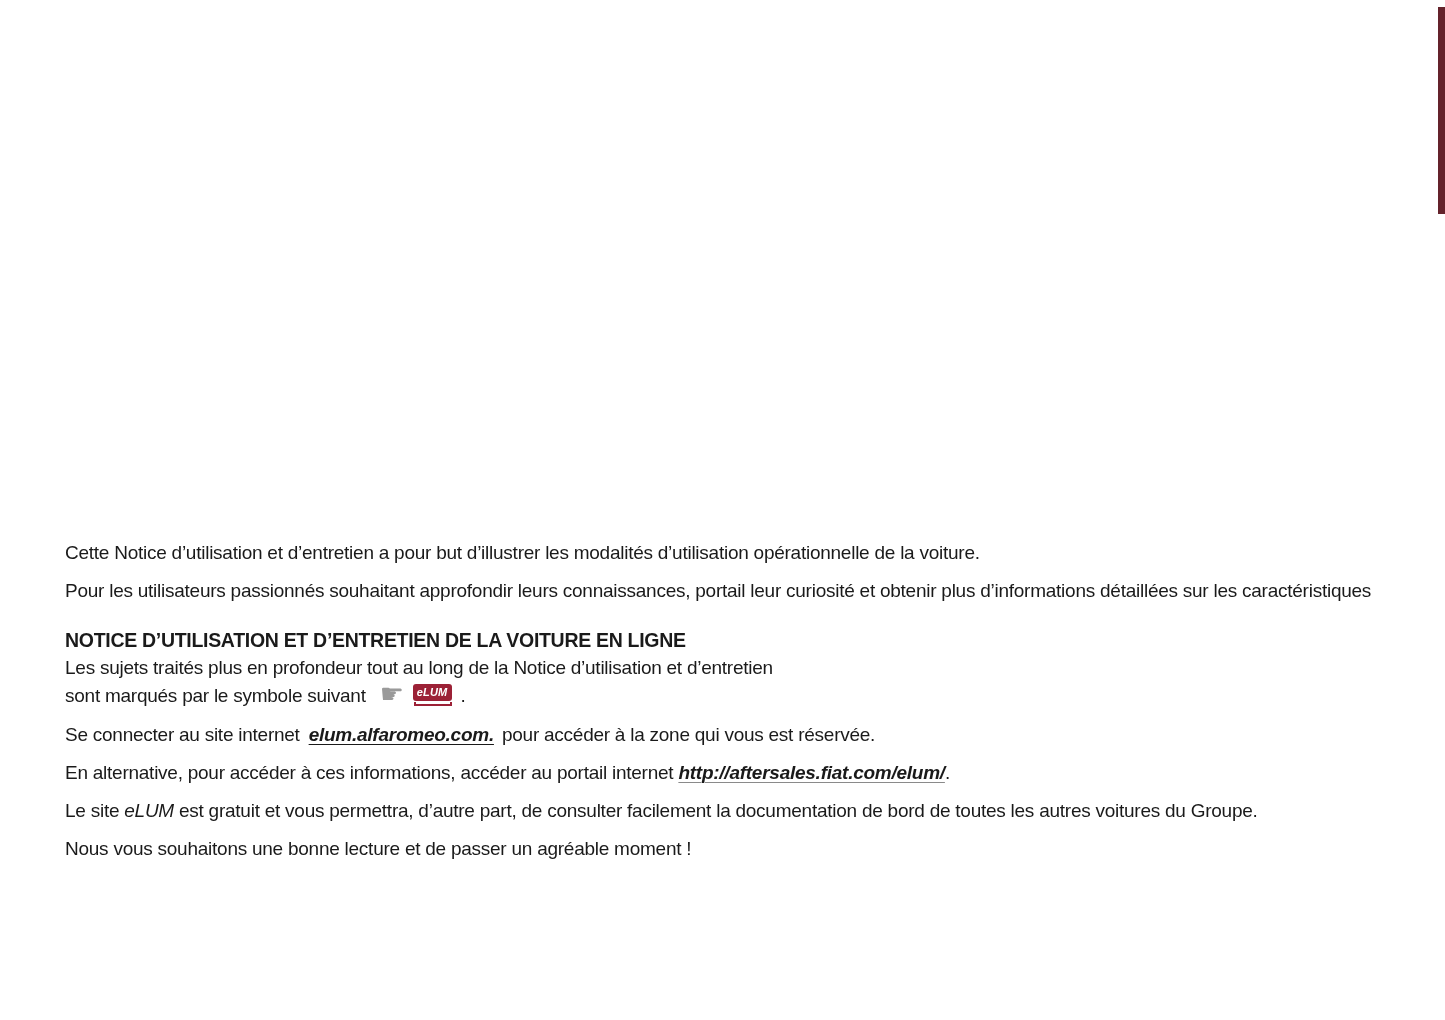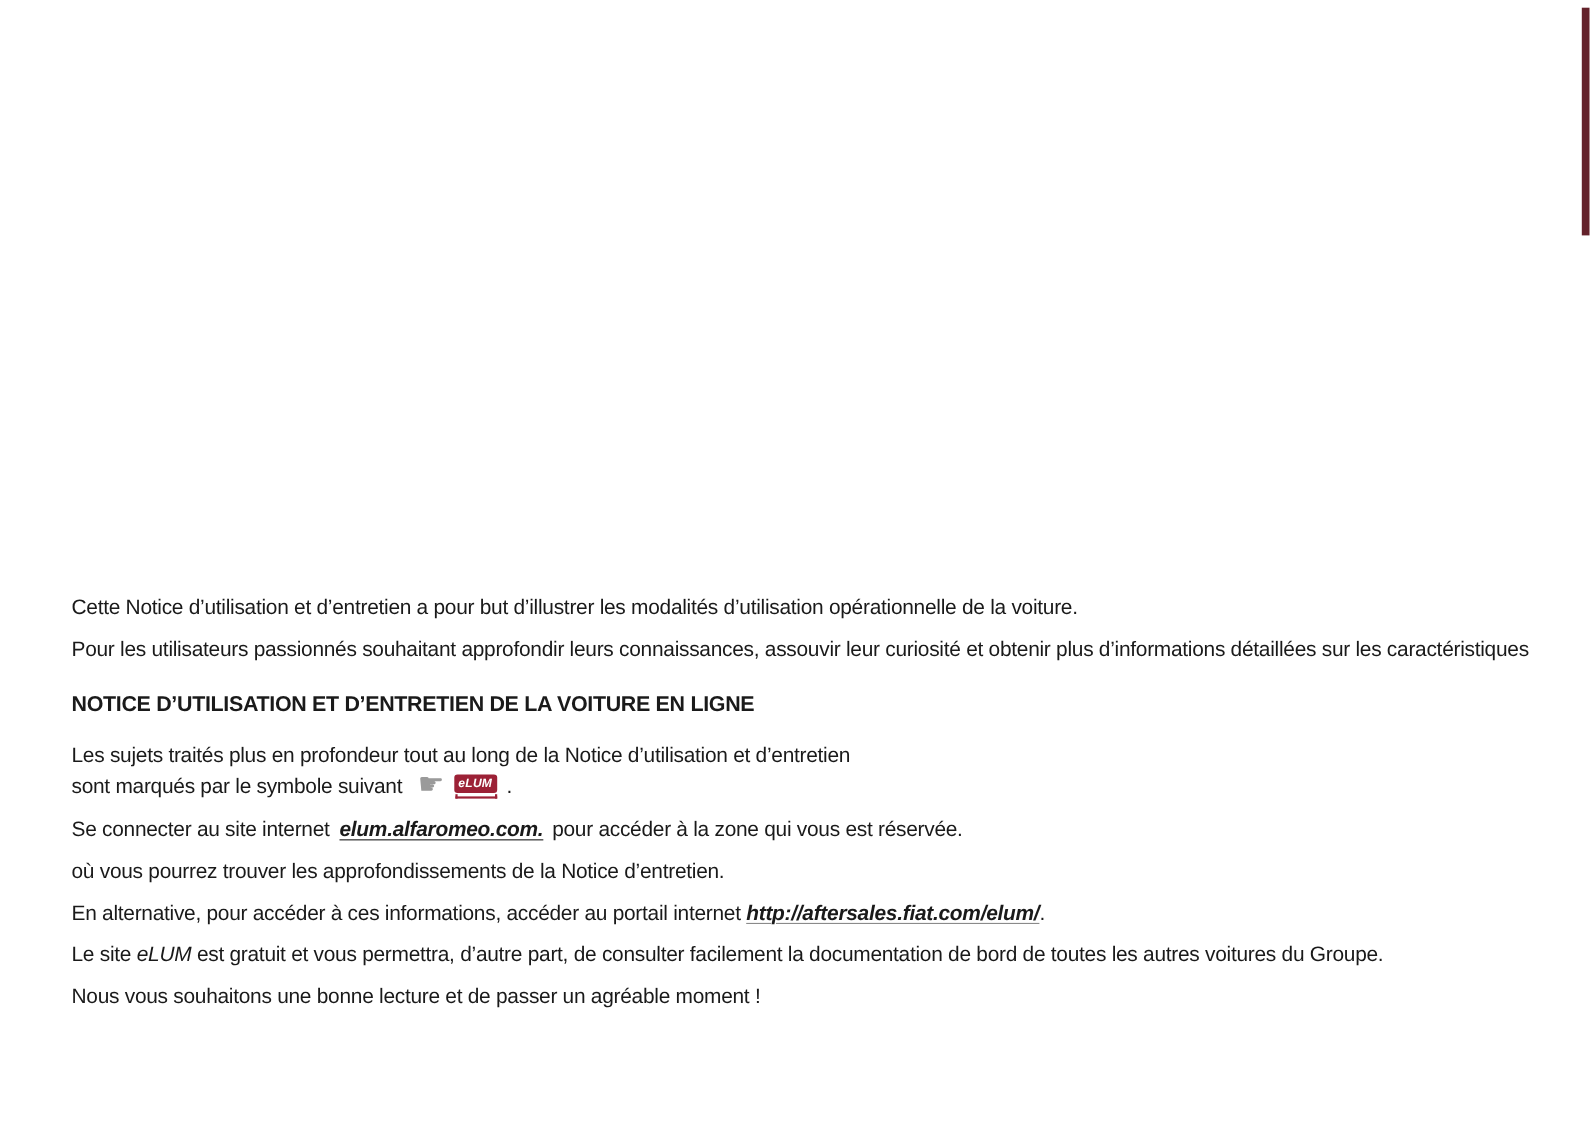--- a/index.html
+++ b/index.html
@@ -35,21 +35,21 @@
     font-size: 19px;
     line-height: 23px;
     letter-spacing: -0.25px;
   }
   .line { display: block; white-space: nowrap; }
 
   h2.section-heading {
     font-size: 19.5px;
     line-height: 24px;
     font-weight: 700;
-    margin: 26px 0 24px 0;
+    margin: 26px 0 4px 0;
     letter-spacing: -0.3px;
     white-space: nowrap;
   }
 
   .icon-line {
     display: flex;
     align-items: center;
     height: 26px;
     margin-top: 3px;
     text-align: right;
@@ -112,21 +112,21 @@
 
   <div class="edge-tab"></div>
 
   <main class="content">
 
     <p>
       <span class="line">Cette Notice d’utilisation et d’entretien a pour but d’illustrer les modalités d’utilisation opérationnelle de la voiture.</span>
     </p>
 
     <p>
-      <span class="line">Pour les utilisateurs passionnés souhaitant approfondir leurs connaissances, assouvir leur curiosité et obtenir plus d’informations détaillées sur les caractéristiques</span>
+      <span class="line">Pour les utilisateurs passionnés souhaitant approfondir leurs connaissances, portail leur curiosité et obtenir plus d’informations détaillées sur les caractéristiques</span>
     </p>
 
     <h2 class="section-heading">NOTICE D’UTILISATION ET D’ENTRETIEN DE LA VOITURE EN LIGNE</h2>
 
     <p>
       <span class="line">Les sujets traités plus en profondeur tout au long de la Notice d’utilisation et d’entretien</span>
       <span class="line icon-line">
         <span>sont marqués par le symbole suivant</span>
         <span class="hand-icon">☛</span>
         <span class="elum-icon">
@@ -137,21 +137,20 @@
       </span>
     </p>
 
     <p>
       <span class="line">
         <span>Se connecter au site internet</span><a class="doc-link gap-l gap-r">elum.alfaromeo.com.</a><span>pour accéder à la zone qui vous est réservée.</span>
       </span>
     </p>
 
     <p>
-      <span class="line">où vous pourrez trouver les approfondissements de la Notice d’entretien.</span>
     </p>
 
     <p>
       <span class="line">
         <span>En alternative, pour accéder à ces informations, accéder au portail internet </span><a class="doc-link">http://aftersales.fiat.com/elum/</a><span>.</span>
       </span>
     </p>
 
     <p>
       <span class="line">

